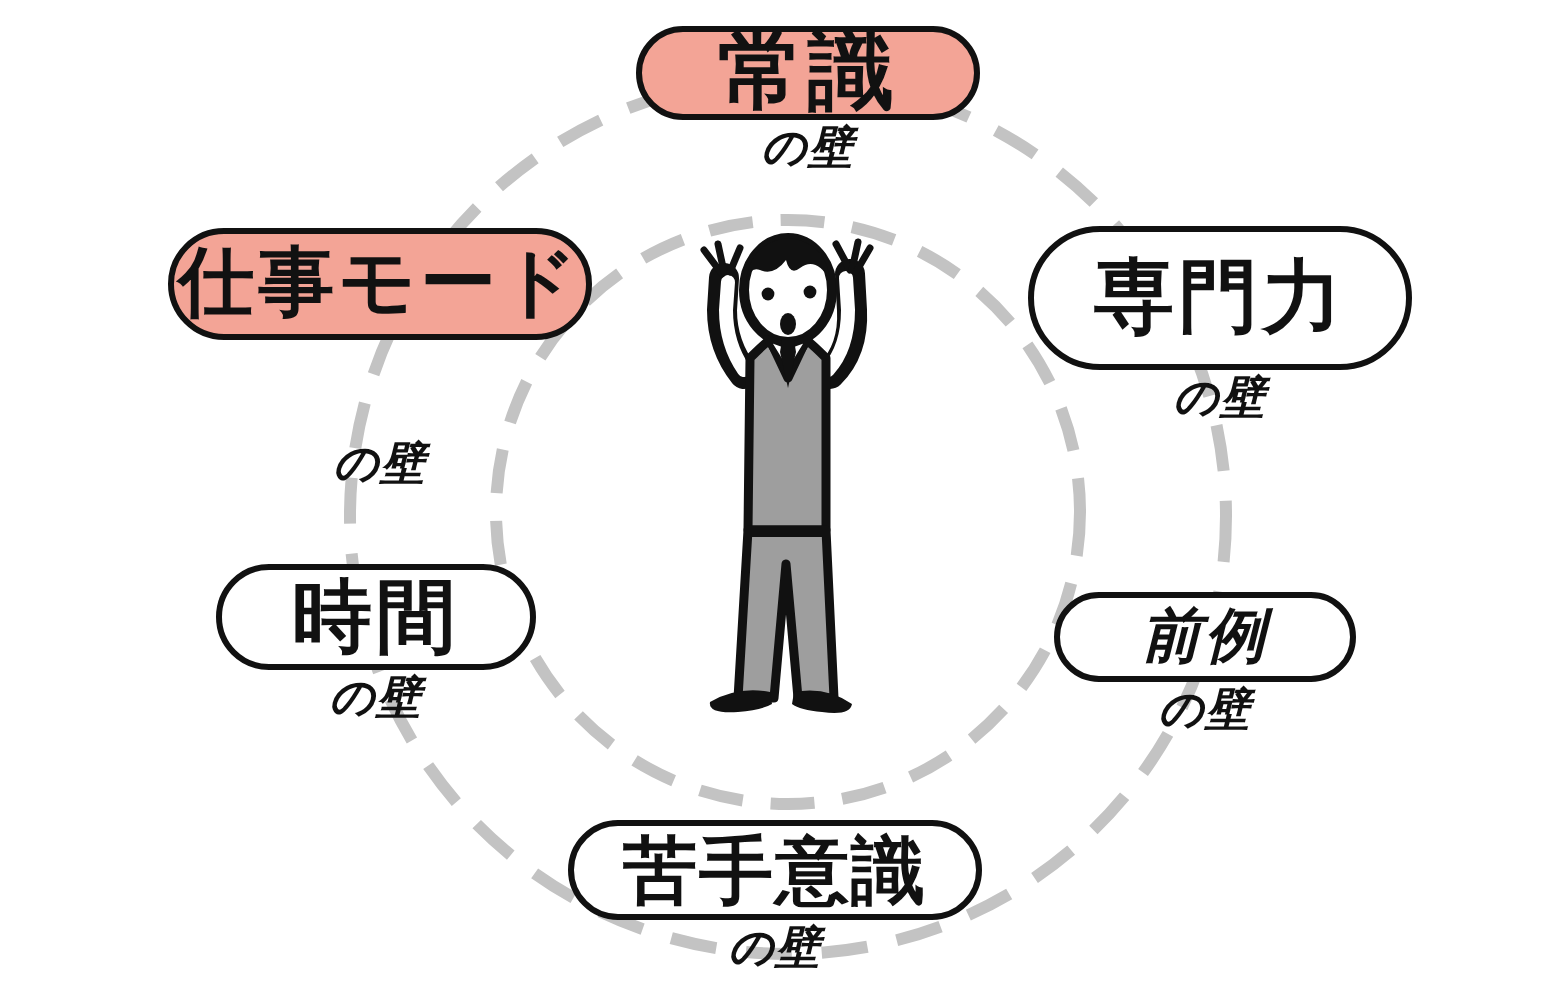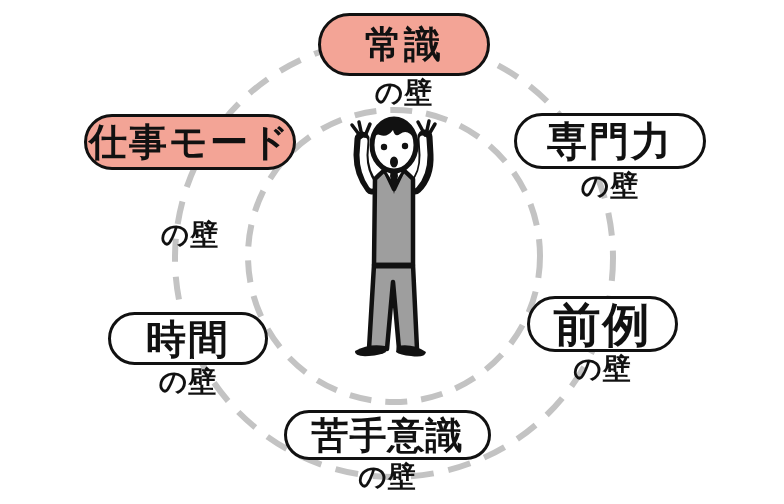--- a/index.html
+++ b/index.html
@@ -31,39 +31,39 @@
   .pill{
     border:3px solid var(--pill-border);
     border-radius:999px;
     background:var(--pill-bg);
     display:flex;align-items:center;justify-content:center;
     font-weight:800;color:var(--text-color);
     letter-spacing:2px;line-height:1;white-space:nowrap;
   }
   .wall--hl .pill{background:var(--highlight);}
   .suffix{
-    font-weight:800;font-size:28px;margin-top:3px;
-    color:var(--text-color);letter-spacing:1px;line-height:1;
+    font-weight:800;font-size:22px;margin-top:3px;
+    color:var(--text-color);letter-spacing:1px;line-height:1;font-style:italic;
   }
 
   
   #wall-common-sense{left:318px;top:13px;width:172px;}
-  #wall-common-sense .pill{width:172px;height:63px;font-size:37px;}
+  #wall-common-sense .pill{width:172px;height:47px;font-size:43px;}
 
   #wall-work-mode{left:84px;top:114px;width:212px;gap:48px;}
   #wall-work-mode .pill{width:212px;height:56px;font-size:38px;}
 
   #wall-expertise{left:514px;top:113px;width:192px;}
-  #wall-expertise .pill{width:192px;height:56px;font-size:40px;}
+  #wall-expertise .pill{width:192px;height:72px;font-size:40px;}
 
-  #wall-time{left:108px;top:312px;width:160px;}
+  #wall-time{left:108px;top:282px;width:160px;}
   #wall-time .pill{width:160px;height:53px;font-size:40px;}
 
   #wall-precedent{left:527px;top:296px;width:151px;}
-  #wall-precedent .pill{width:151px;height:56px;font-size:47px;}
+  #wall-precedent .pill{width:151px;height:45px;font-size:30px;font-style:italic;}
 
   #wall-weakness{left:284px;top:379px;width:207px;}
   #wall-weakness .pill{width:207px;height:50px;font-size:37px;letter-spacing:1px;margin-top:31px;}
 </style>
 </head>
 <body>
 
 <div class="stage">
 
   <svg class="circles-svg" viewBox="0 0 784 504" aria-hidden="true">

